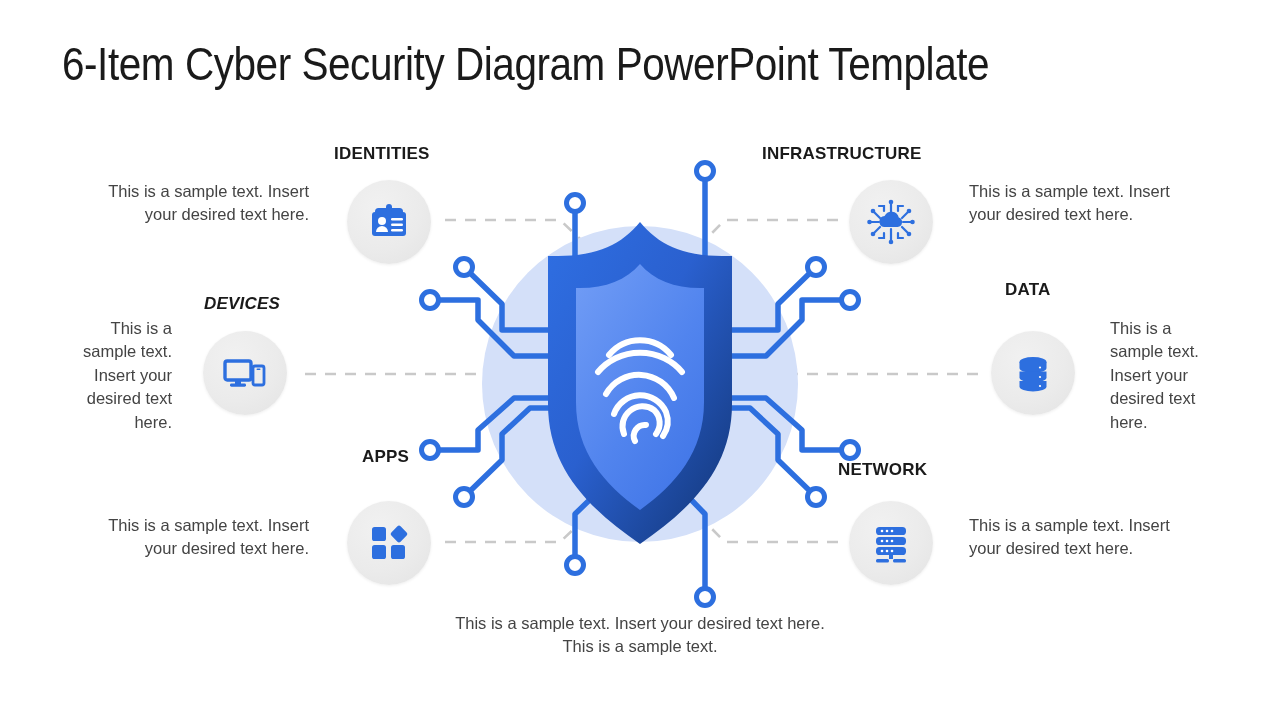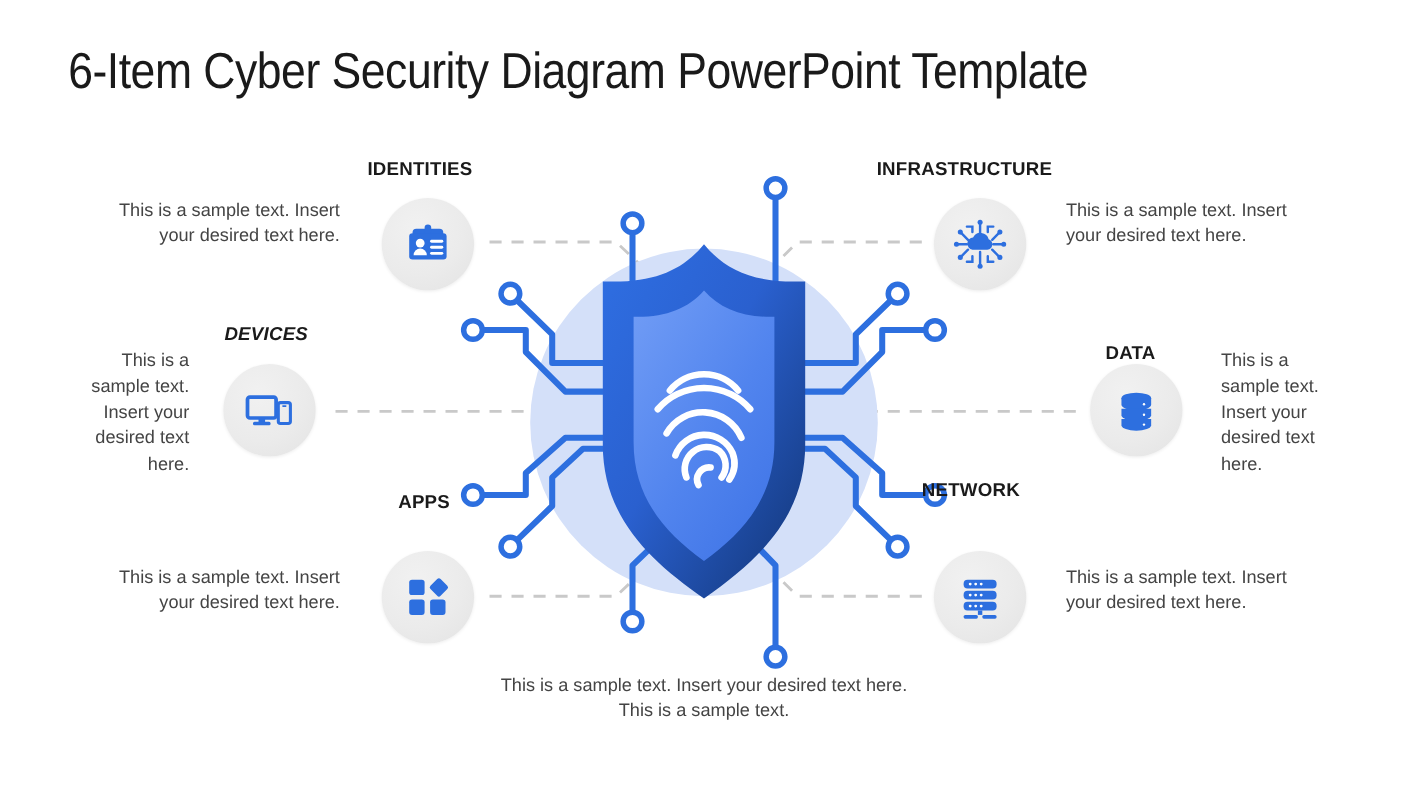--- a/index.html
+++ b/index.html
@@ -217,21 +217,21 @@
   <div class="icon-circle" style="left:347px;top:501px;">
     <svg width="42" height="42" viewBox="0 0 42 42">
       <rect x="4" y="5" width="14" height="14" rx="2.6" fill="#2d6fdf"></rect>
       <rect x="24.5" y="5.5" width="13" height="13" rx="2.2" fill="#2d6fdf" transform="rotate(45 31 12)"></rect>
       <rect x="4" y="23" width="14" height="14" rx="2.6" fill="#2d6fdf"></rect>
       <rect x="23" y="23" width="14" height="14" rx="2.6" fill="#2d6fdf"></rect>
     </svg>
   </div>
   <div class="node-text ta-r" style="left:97px;top:514px;width:212px;">This is a sample text. Insert your desired text here.</div>
 
-  <div class="node-label" style="left:797px;top:144px;">INFRASTRUCTURE</div>
+  <div class="node-label" style="left:762px;top:144px;">INFRASTRUCTURE</div>
   <div class="icon-circle" style="left:849px;top:180px;">
     <svg width="48" height="48" viewBox="0 0 48 48">
       <g stroke="#2d6fdf" stroke-width="2.2" fill="none" stroke-linecap="round">
         <path d="M24 18 V5"></path>
           <path d="M24 31 V43"></path>
         <path d="M13 20 L7 14"></path>
           <path d="M35 20 L41 14"></path>
         <path d="M13 29 L7 35"></path>
           <path d="M35 29 L41 35"></path>
         <path d="M12 24 H3"></path>
@@ -249,35 +249,35 @@
         <circle cx="6" cy="36" r="2.3"></circle>
           <circle cx="42" cy="36" r="2.3"></circle>
         <circle cx="2.5" cy="24" r="2.3"></circle>
           <circle cx="45.5" cy="24" r="2.3"></circle>
       </g>
       <path d="M17 29 a5.6 5.6 0 0 1 0.6 -11.1 a7.6 7.6 0 0 1 14.2 1.6 a4.9 4.9 0 0 1 -1.2 9.5 Z" fill="#2d6fdf"></path>
     </svg>
   </div>
   <div class="node-text ta-l" style="left:969px;top:180px;width:215px;">This is a sample text. Insert your desired text here.</div>
 
-  <div class="node-label" style="left:1005px;top:311px;">DATA</div>
+  <div class="node-label" style="left:1005px;top:280px;">DATA</div>
   <div class="icon-circle" style="left:991px;top:331px;">
     <svg width="40" height="44" viewBox="0 0 40 44">
       <ellipse cx="20" cy="11" rx="13.5" ry="5" fill="#2d6fdf"></ellipse>
       <path d="M6.5 11 v6 a13.5 5 0 0 0 27 0 v-6 Z" fill="#2d6fdf"></path>
       <path d="M6.5 20.5 v6 a13.5 5 0 0 0 27 0 v-6 Z" fill="#2d6fdf"></path>
       <path d="M6.5 30 v5.5 a13.5 5 0 0 0 27 0 V30 Z" fill="#2d6fdf"></path>
       <circle cx="27" cy="16.5" r="1.1" fill="#ffffff"></circle>
       <circle cx="27" cy="26" r="1.1" fill="#ffffff"></circle>
       <circle cx="27" cy="35" r="1.1" fill="#ffffff"></circle>
     </svg>
   </div>
   <div class="node-text ta-l" style="left:1110px;top:317px;width:112px;">This is a sample text. Insert your desired text here.</div>
 
-  <div class="node-label" style="left:838px;top:436px;">NETWORK</div>
+  <div class="node-label" style="left:838px;top:460px;">NETWORK</div>
   <div class="icon-circle" style="left:849px;top:501px;">
     <svg width="44" height="44" viewBox="0 0 44 44">
       <g fill="#2d6fdf">
         <rect x="7" y="6" width="30" height="8" rx="3.6"></rect>
         <rect x="7" y="16" width="30" height="8" rx="3.6"></rect>
         <rect x="7" y="26" width="30" height="8" rx="3.6"></rect>
         <rect x="20" y="34" width="4" height="4"></rect>
         <rect x="7" y="38" width="13" height="3.4" rx="1.5"></rect>
         <rect x="24" y="38" width="13" height="3.4" rx="1.5"></rect>
       </g>

